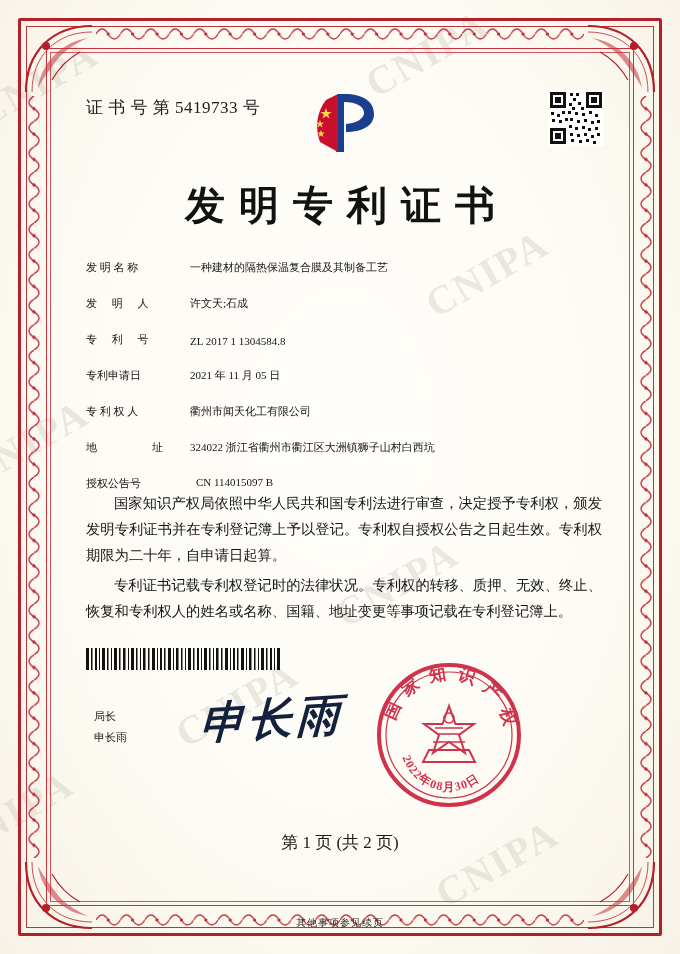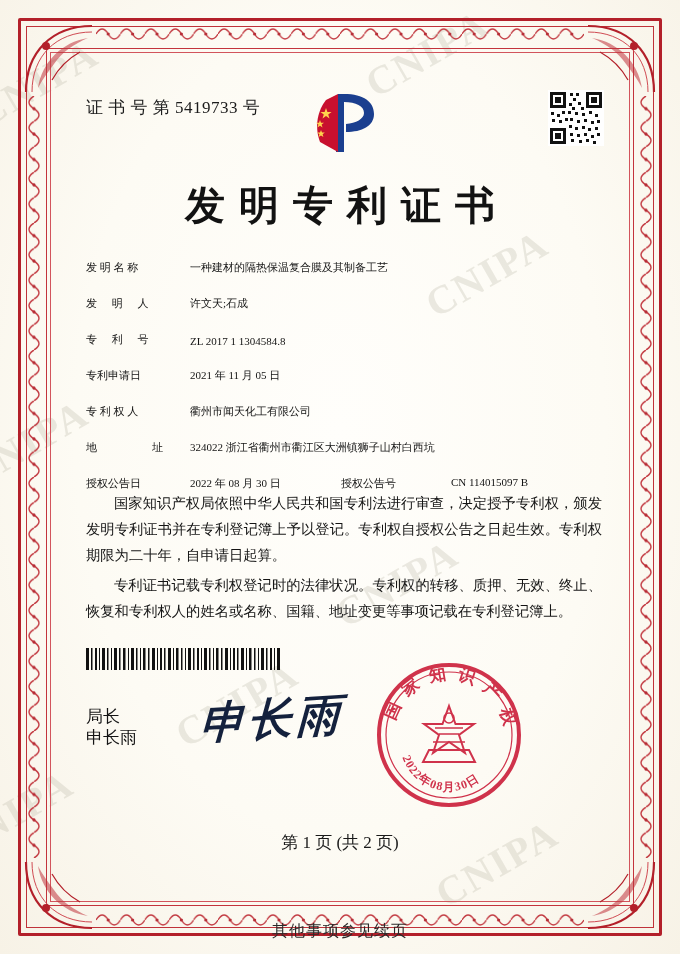--- a/index.html
+++ b/index.html
@@ -181,23 +181,23 @@
   .barcode {
     position: absolute;
     left: 16px;
     top: 578px;
     width: 195px;
     height: 22px;
   }
 
   .signature-block {
     position: absolute;
-    left: 16px;
+    left: 24px;
     top: 636px;
-    font-size: 17px;
+    font-size: 11px;
     line-height: 21px;
     color: #141414;
   }
 
   .handwriting {
     position: absolute;
     left: 130px;
     top: 620px;
     font-size: 44px;
     font-family: "Liberation Serif", serif;
@@ -221,23 +221,23 @@
     left: 0; right: 0;
     bottom: 30px;
     text-align: center;
     font-size: 17px;
     color: #1a1a1a;
   }
 
   .footer-note {
     position: absolute;
     left: 0; right: 0;
-    bottom: 12px;
+    bottom: 24px;
     text-align: center;
-    font-size: 16px;
+    font-size: 10px;
     color: #2a2a2a;
     letter-spacing: 1px;
   }
 </style>
 </head>
 <body>
 
 <div class="page">
 
   <div class="wm wm1">CNIPA</div>
@@ -418,24 +418,20 @@
       <div class="field-row">
         <div class="f-label" style="letter-spacing: 0px;">专 利 权 人</div>
         <div class="f-value">衢州市闻天化工有限公司</div>
       </div>
       <div class="field-row">
         <div class="f-label" style="letter-spacing: 11px;">地　　址</div>
         <div class="f-value">324022 浙江省衢州市衢江区大洲镇狮子山村白西坑</div>
       </div>
       <div class="field-row">
         <div class="inline-2">
-          <div class="half-a">
-            <div class="f-label">授权公告日</div>
-            <div class="f-value">2022 年 08 月 30 日</div>
-          </div>
           <div class="half-b">
             <div class="lab2">授权公告号</div>
             <div class="f-value">CN 114015097 B</div>
           </div>
         </div>
       </div>
     </div>
 
     <div class="paras">
       <p>国家知识产权局依照中华人民共和国专利法进行审查，决定授予专利权，颁发发明专利证书并在专利登记簿上予以登记。专利权自授权公告之日起生效。专利权期限为二十年，自申请日起算。</p>

